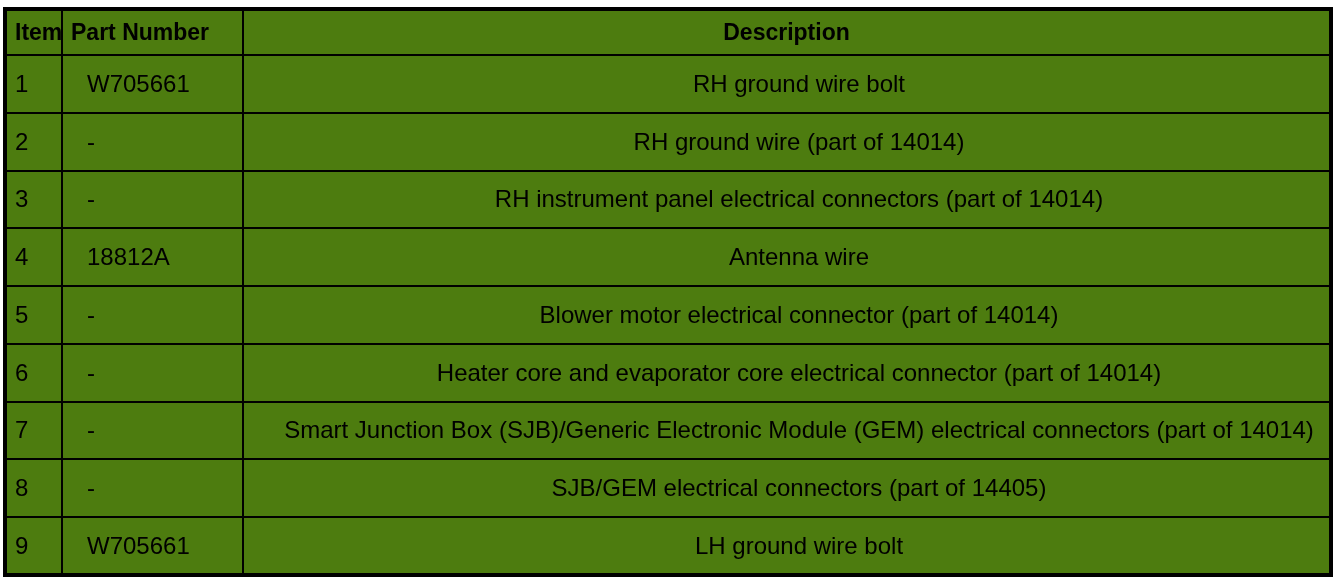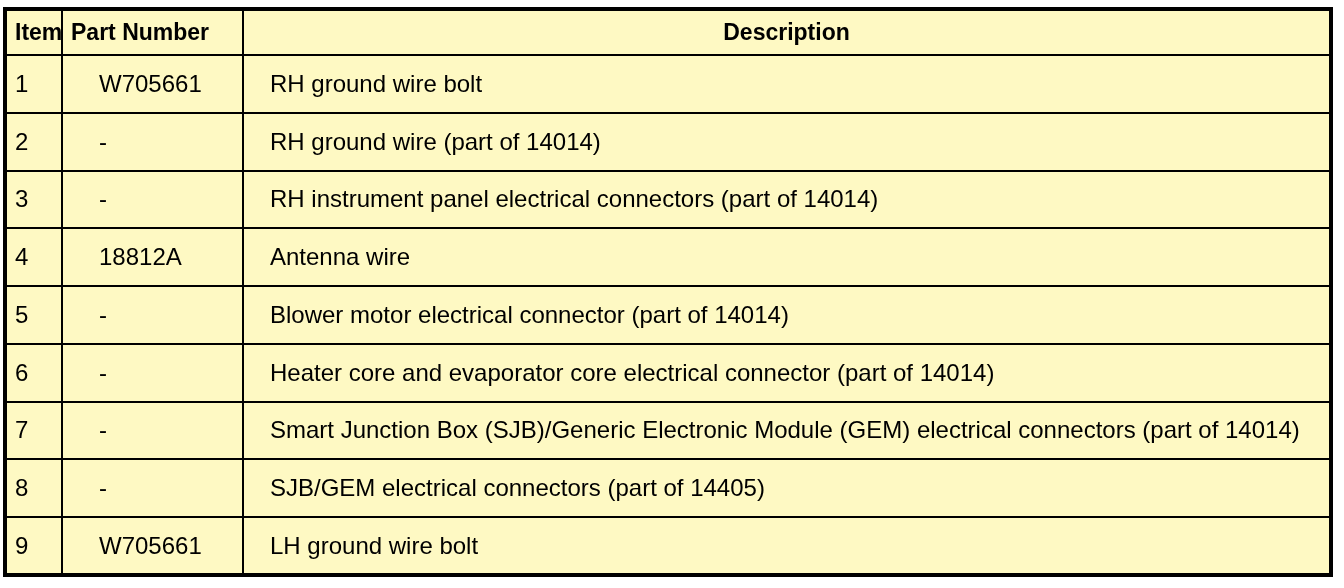--- a/index.html
+++ b/index.html
@@ -16,21 +16,21 @@
   }
   table.parts-table {
     position: absolute;
     left: 3px;
     top: 7px;
     width: 1330px;
     height: 570px;
     border-collapse: collapse;
     table-layout: fixed;
     border: 4px solid #000000;
-    background: #fef9c3;
+    background: #4d7c0f;
   }
   col.c-item { width: 57px; }
   col.c-part { width: 181px; }
   col.c-desc { width: auto; }
   th, td {
     border: 2px solid #000000;
     white-space: nowrap;
     overflow: hidden;
     vertical-align: middle;
     font-size: 24px;
@@ -39,22 +39,22 @@
   }
   th {
     font-weight: bold;
     font-size: 23px;
     padding: 0;
   }
   th.h-item { text-align: left; padding-left: 8px; }
   th.h-part { text-align: left; padding-left: 8px; }
   th.h-desc { text-align: center; }
   td.d-item { text-align: left; padding-left: 8px; }
-  td.d-part { text-align: left; padding-left: 36px; }
-  td.d-desc { text-align: left; padding-left: 26px; }
+  td.d-part { text-align: left; padding-left: 24px; }
+  td.d-desc { text-align: center; padding-left: 26px; }
   tr { height: 47px; }
   tr.header-row { height: 46px; }
 </style>
 </head>
 <body>
 
 <table class="parts-table">
   <colgroup>
     <col class="c-item">
     <col class="c-part">

